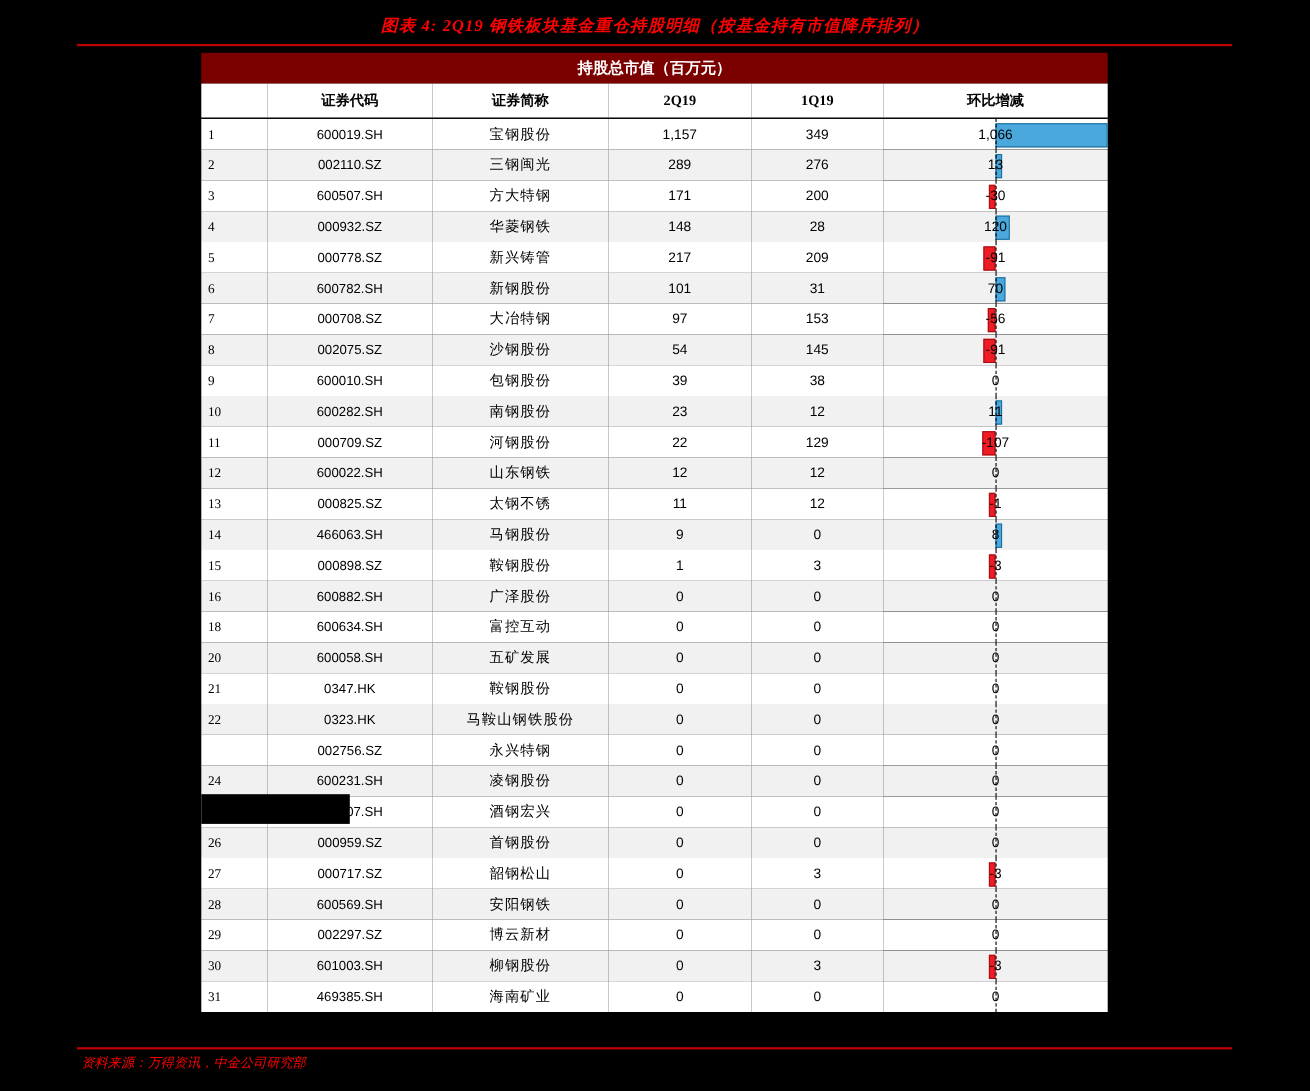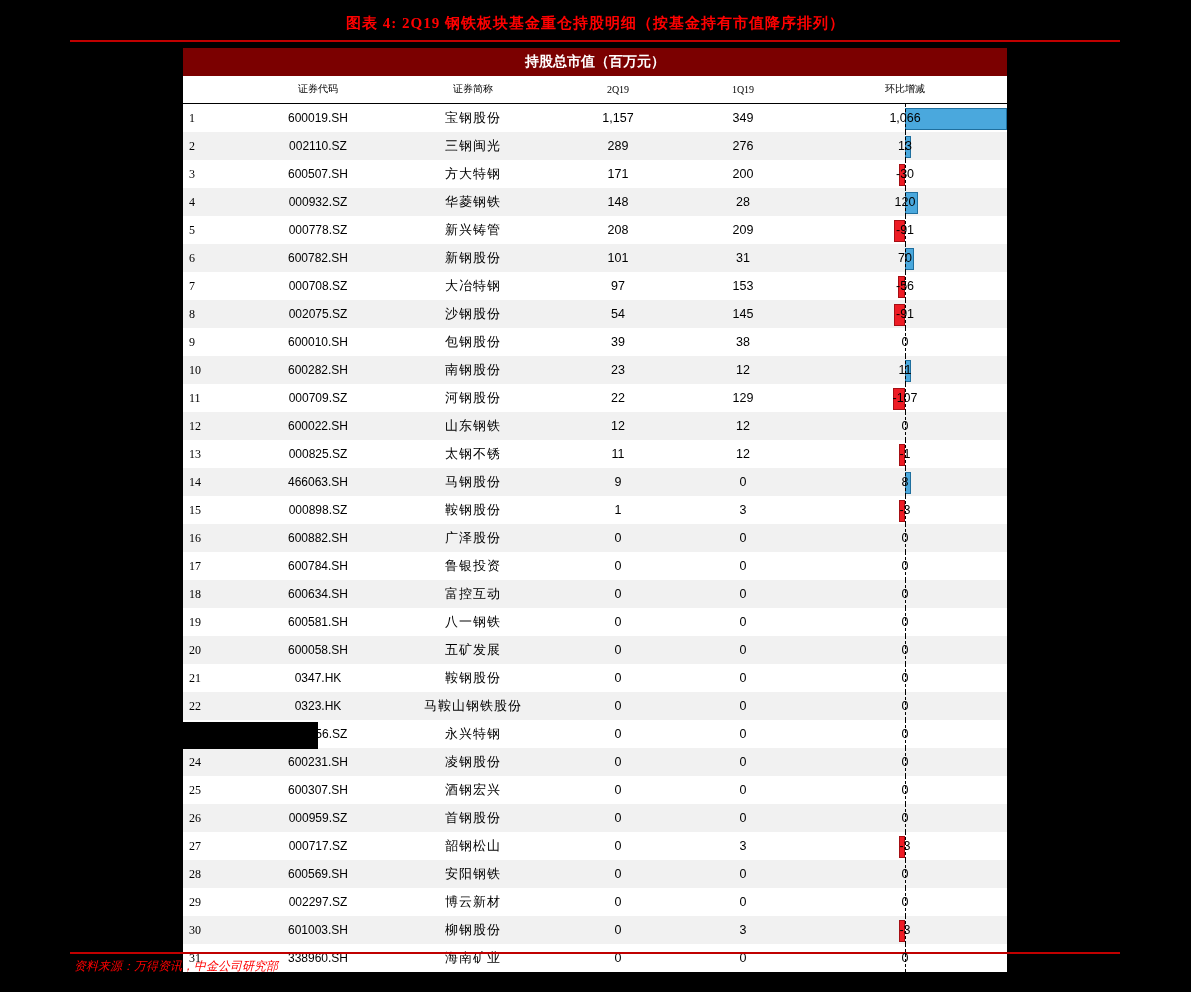--- a/index.html
+++ b/index.html
@@ -1,38 +1,38 @@
 <!DOCTYPE html>
 <html><head>
 <meta charset="utf-8">
 <style>
   html,body{margin:0;padding:0;background:#000;}
   body{width:1191px;height:992px;font-family:"Liberation Sans","DejaVu Sans",sans-serif;overflow:hidden;}
   .page{position:relative;width:1191px;height:992px;background:#000;}
 
   .title{
     position:absolute;left:0;top:14px;width:1191px;text-align:center;
-    color:#ff0000;font-size:15px;font-weight:bold;
+    color:#ff0000;font-size:15px;font-weight:bold;font-style:italic;
     font-family:"Liberation Serif","DejaVu Serif",serif;letter-spacing:1px;
   }
   .rule-top{position:absolute;left:70px;top:40px;width:1050px;height:2px;background:#c00000;}
   .rule-bottom{position:absolute;left:70px;top:952px;width:1050px;height:2px;background:#c00000;}
   .source{
     position:absolute;left:74px;top:958px;color:#ff0000;font-size:12px;font-weight:normal;font-style:italic;
     font-family:"Liberation Serif","DejaVu Serif",serif;
   }
 
   .tablewrap{position:absolute;left:183px;top:48px;width:688px;border-radius:17px;}
   table{border-collapse:collapse;width:824px;table-layout:fixed;}
   .banner td{
     background:#7b0000;color:#ffffff;font-size:14px;font-weight:bold;text-align:center;
     padding:5px 0;font-family:"Liberation Serif","DejaVu Serif",serif;
   }
   thead.cols td{
-    background:#ffffff;color:#000;font-size:10px;font-weight:normal;text-align:center;
+    background:#ffffff;color:#000;font-size:13px;font-weight:bold;text-align:center;
     padding:6px 0 7px 0;border-bottom:1px solid #000;
     font-family:"Liberation Serif","DejaVu Serif",serif;
   }
   tbody td{
     font-size:12.5px;color:#000;padding:5px 0;text-align:center;
     font-family:"Liberation Serif","DejaVu Serif",serif;
   }
   tbody tr:nth-child(odd) td{background:#ffffff;}
   tbody tr:nth-child(even) td{background:#f1f1f1;}
   td.idx{text-align:left;padding-left:6px;font-size:12px;}
@@ -129,21 +129,21 @@
             <td class="barcell">
               <div class="axis"></div>
               <div class="bar pos" style="left: 50%; width: 11.257px;"></div>
               <span class="val">120</span>
             </td>
           </tr>
           <tr>
             <td class="idx">5</td>
             <td class="code">000778.SZ</td>
             <td class="name">新兴铸管</td>
-            <td class="num">208</td>
+            <td class="num">217</td>
             <td class="num">209</td>
             <td class="barcell">
               <div class="axis"></div>
               <div class="bar neg" style="right: 50%; width: 8.53659px;"></div>
               <span class="val">-91</span>
             </td>
           </tr>
           <tr>
             <td class="idx">6</td>
             <td class="code">600782.SH</td>
@@ -267,53 +267,31 @@
             <td class="code">600882.SH</td>
             <td class="name">广泽股份</td>
             <td class="num">0</td>
             <td class="num">0</td>
             <td class="barcell">
               <div class="axis"></div>
               <span class="val">0</span>
             </td>
           </tr>
           <tr>
-            <td class="idx">17</td>
-            <td class="code">600784.SH</td>
-            <td class="name">鲁银投资</td>
-            <td class="num">0</td>
-            <td class="num">0</td>
-            <td class="barcell">
-              <div class="axis"></div>
-              <span class="val">0</span>
-            </td>
-          </tr>
-          <tr>
             <td class="idx">18</td>
             <td class="code">600634.SH</td>
             <td class="name">富控互动</td>
             <td class="num">0</td>
             <td class="num">0</td>
             <td class="barcell">
               <div class="axis"></div>
               <span class="val">0</span>
             </td>
           </tr>
           <tr>
-            <td class="idx">19</td>
-            <td class="code">600581.SH</td>
-            <td class="name">八一钢铁</td>
-            <td class="num">0</td>
-            <td class="num">0</td>
-            <td class="barcell">
-              <div class="axis"></div>
-              <span class="val">0</span>
-            </td>
-          </tr>
-          <tr>
             <td class="idx">20</td>
             <td class="code">600058.SH</td>
             <td class="name">五矿发展</td>
             <td class="num">0</td>
             <td class="num">0</td>
             <td class="barcell">
               <div class="axis"></div>
               <span class="val">0</span>
             </td>
           </tr>
@@ -424,21 +402,21 @@
             <td class="num">0</td>
             <td class="num">3</td>
             <td class="barcell">
               <div class="axis"></div>
               <div class="bar neg" style="right: 50%; width: 4px;"></div>
               <span class="val">-3</span>
             </td>
           </tr>
           <tr>
             <td class="idx">31</td>
-            <td class="code">338960.SH</td>
+            <td class="code">469385.SH</td>
             <td class="name">海南矿业</td>
             <td class="num">0</td>
             <td class="num">0</td>
             <td class="barcell">
               <div class="axis"></div>
               <span class="val">0</span>
             </td>
           </tr>
         </tbody>
     </table>

